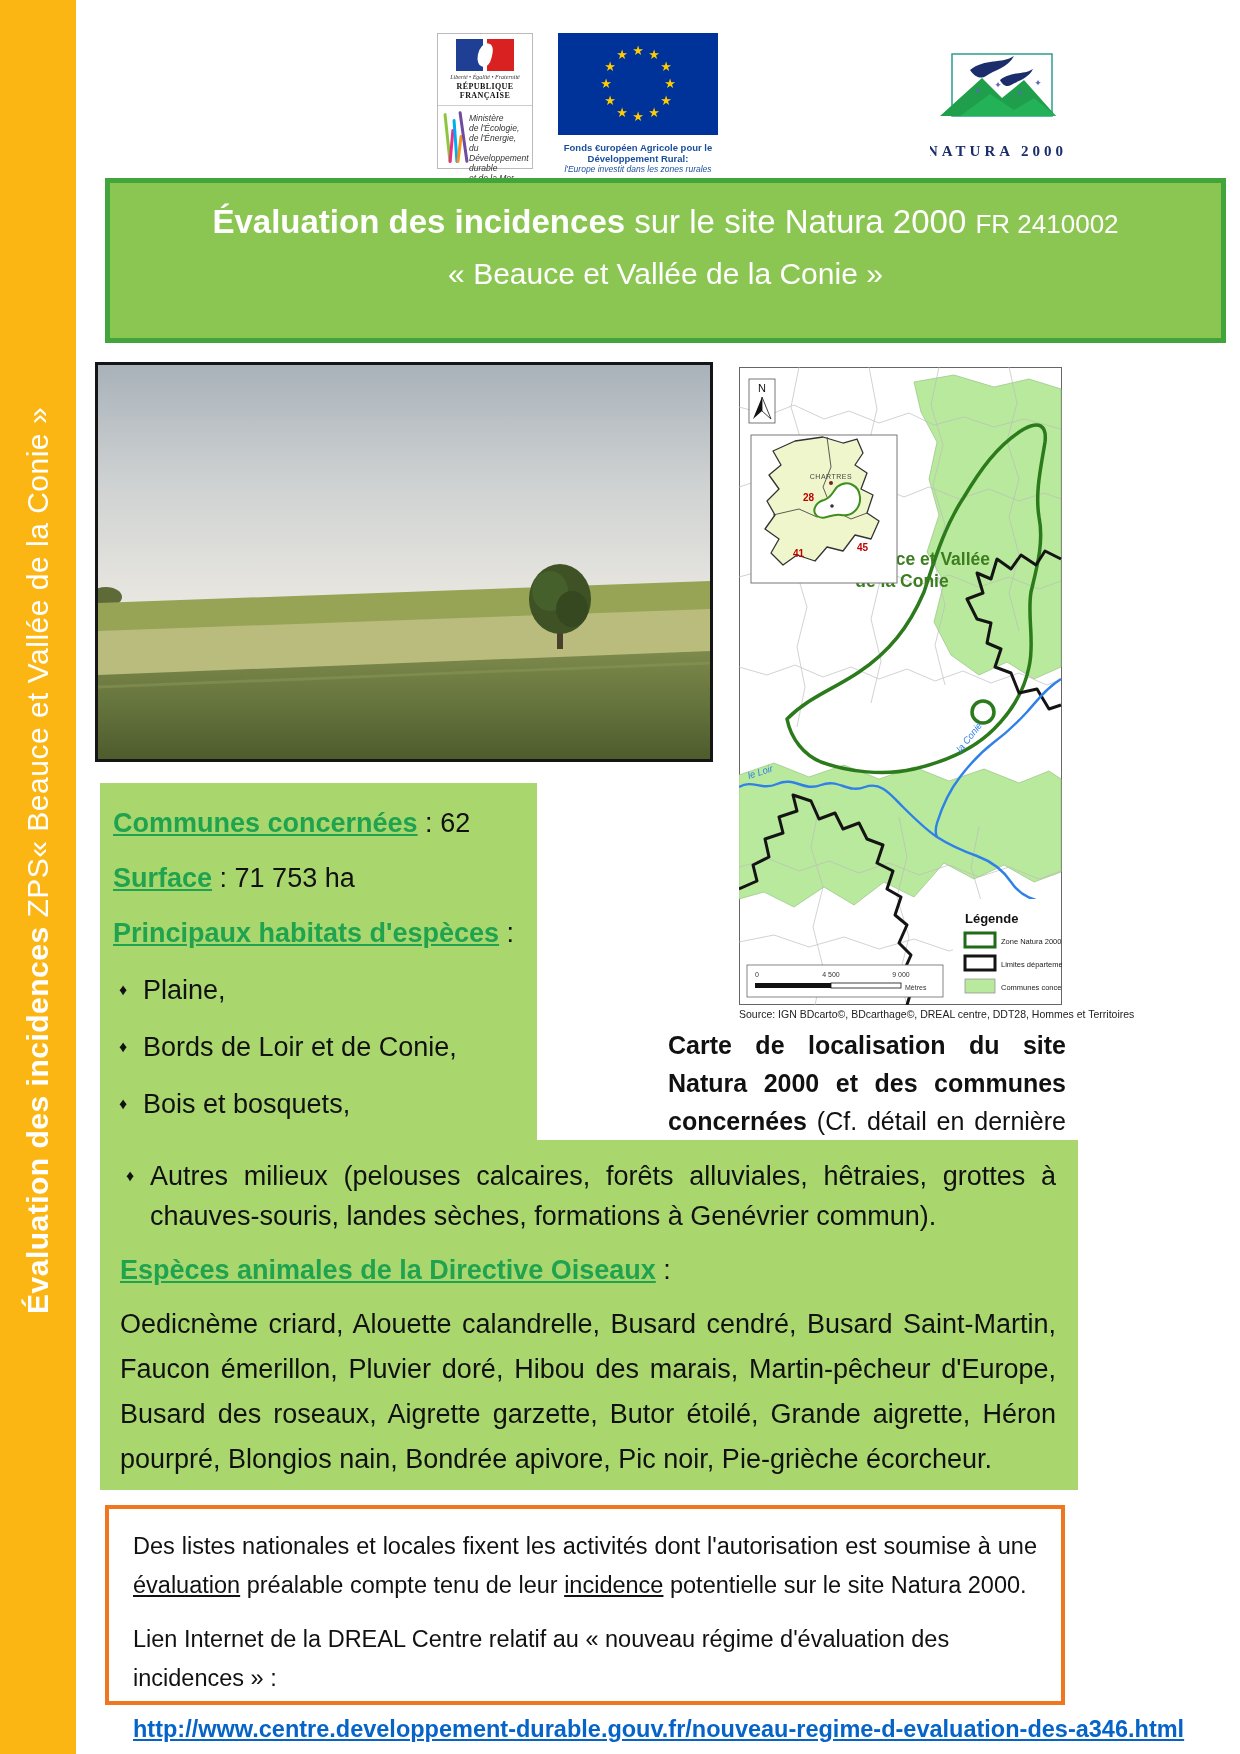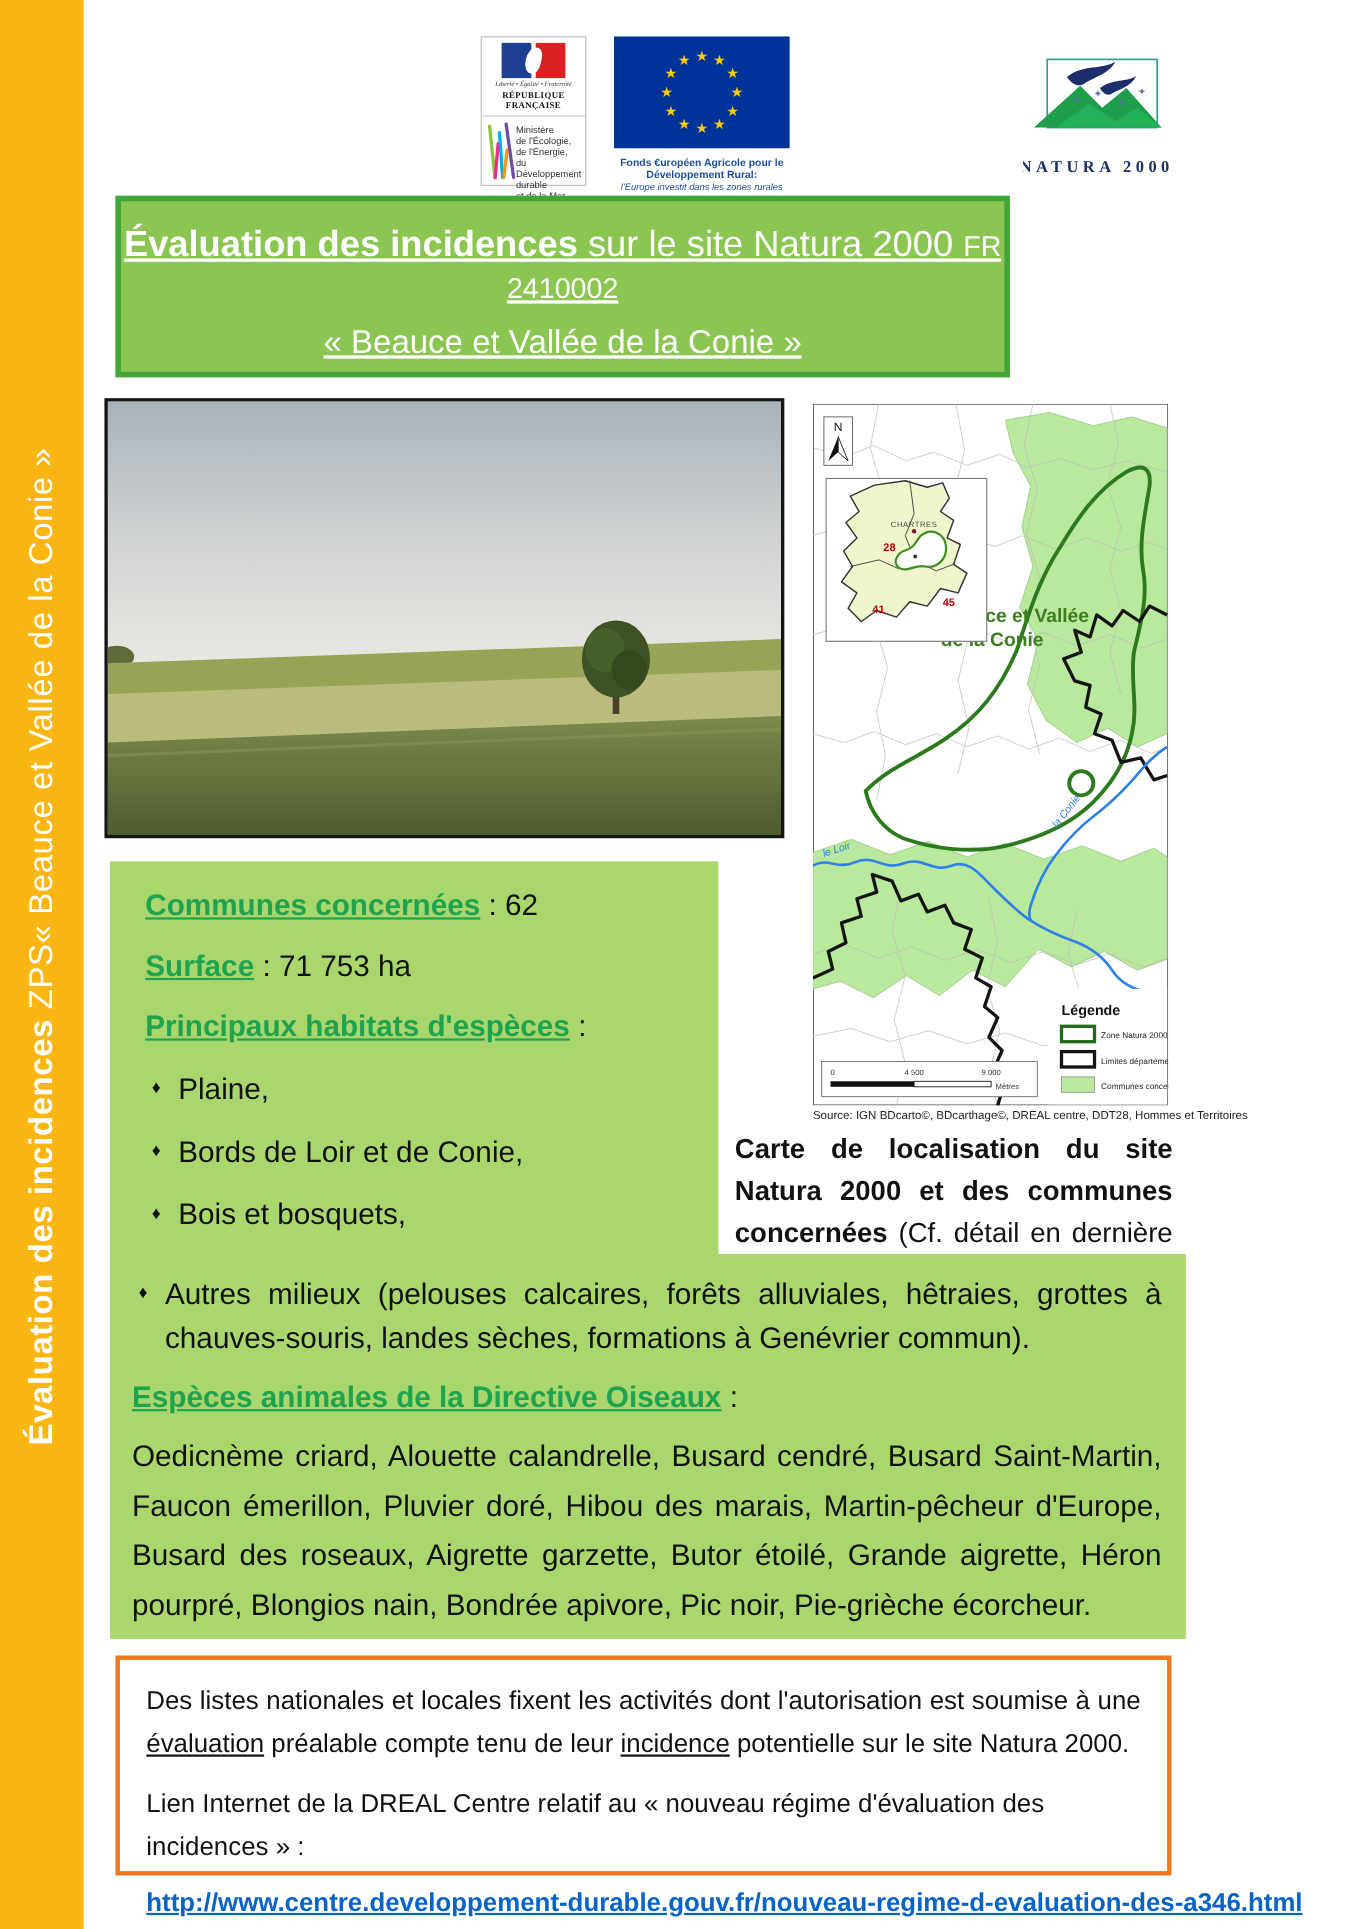--- a/index.html
+++ b/index.html
@@ -29,35 +29,35 @@
     border:1px solid #bbb; background:#fff; font-size:0;
   }
   .marianne-box { width:100%; height:72px; border-bottom:1px solid #ccc; text-align:center; padding-top:5px; }
   .marianne { display:inline-block; width:58px; height:32px; position:relative; }
   .marianne .bl { position:absolute; left:0; top:0; width:27px; height:32px; background:#1E3F94; }
   .marianne .rd { position:absolute; right:0; top:0; width:27px; height:32px; background:#D92121; }
   .marianne .fc { position:absolute; left:22px; top:4px; width:14px; height:24px; background:#fff;
                   border-radius:60% 40% 50% 50%; transform:rotate(12deg); }
   .motto { font-size:6px; color:#333; font-family:"Liberation Serif", serif; font-style:italic; margin-top:3px; }
   .republic { font-size:8px; color:#111; font-family:"Liberation Serif", serif; font-weight:bold; letter-spacing:.4px; margin-top:2px; }
-  .ministry-bottom { display:flex; padding:5px 2px 0 6px; }
+  .ministry-bottom { display:flex; padding:5px 2px 0 6px;font-style:italic; }
   .bars { width:22px; height:52px; position:relative; flex:none; }
   .bars i { position:absolute; bottom:0; width:3px; border-radius:2px; }
   .ministry-lines { font-size:8.5px; line-height:10px; color:#333; padding-left:3px; padding-top:2px; }
 
   .logo-eu { position:absolute; left:553px; top:33px; width:170px; height:136px; text-align:center; }
   .eu-caption1 { font-size:9.5px; color:#1B4F9C; font-weight:bold; margin-top:3px;text-align:center; }
   .eu-caption2 { font-size:8.5px; color:#1B4F9C; font-style:italic; }
 
   .logo-natura { position:absolute; left:930px; top:50px; width:135px; height:115px; }
 
   
   .banner {
-    position:absolute; left:105px; top:178px; width:813px; height:165px;
-    background:#8CC652; border:5px solid #42A53C; color:#fff; text-align:center;text-decoration:underline;
+    position:absolute; left:105px; top:178px; width:1121px; height:165px;
+    background:#8CC652; border:5px solid #42A53C; color:#fff; text-align:center;
   }
   .banner .l1 { font-size:33px; margin-top:20px; }
   .banner .l1 .b { font-weight:bold; }
   .banner .l1 .code { font-size:26px; }
   .banner .l2 { font-size:30px; margin-top:16px; }
 
   
   .photo {
     position:absolute; left:95px; top:362px; width:618px; height:400px;
     border:3px solid #151515; background:#ccc;
@@ -71,22 +71,22 @@
     font-size:10.5px; color:#222; text-align:center; white-space:nowrap;
   }
   .map-caption {
     position:absolute; left:668px; top:1026px; width:398px;
     font-size:25px; line-height:38px; text-align:justify; color:#111;
   }
   .map-caption .b { font-weight:bold; }
 
   
   .facts-left {
-    position:absolute; left:100px; top:783px; width:553px; height:357px;
-    background:#A9D76E; padding:20px 10px 0 32px; font-size:27px;
+    position:absolute; left:100px; top:783px; width:437px; height:357px;
+    background:#A9D76E; padding:20px 10px 0 13px; font-size:27px;
   }
   .facts-full {
     position:absolute; left:100px; top:1140px; width:978px; height:350px;
     background:#A9D76E; padding:12px 22px 0 20px; font-size:27px;
   }
   .glabel { color:#1FA34F; font-weight:bold; text-decoration:underline; }
   .fact-row { margin-bottom:15px; line-height:40px; }
   .bullet-row { display:flex; margin-top:17px; line-height:40px; }
   .bullet-row .dia { width:30px; padding-left:6px; font-size:16px; flex:none; line-height:40px; }
   .bullet-row .txt { flex:1; text-align:justify; }

